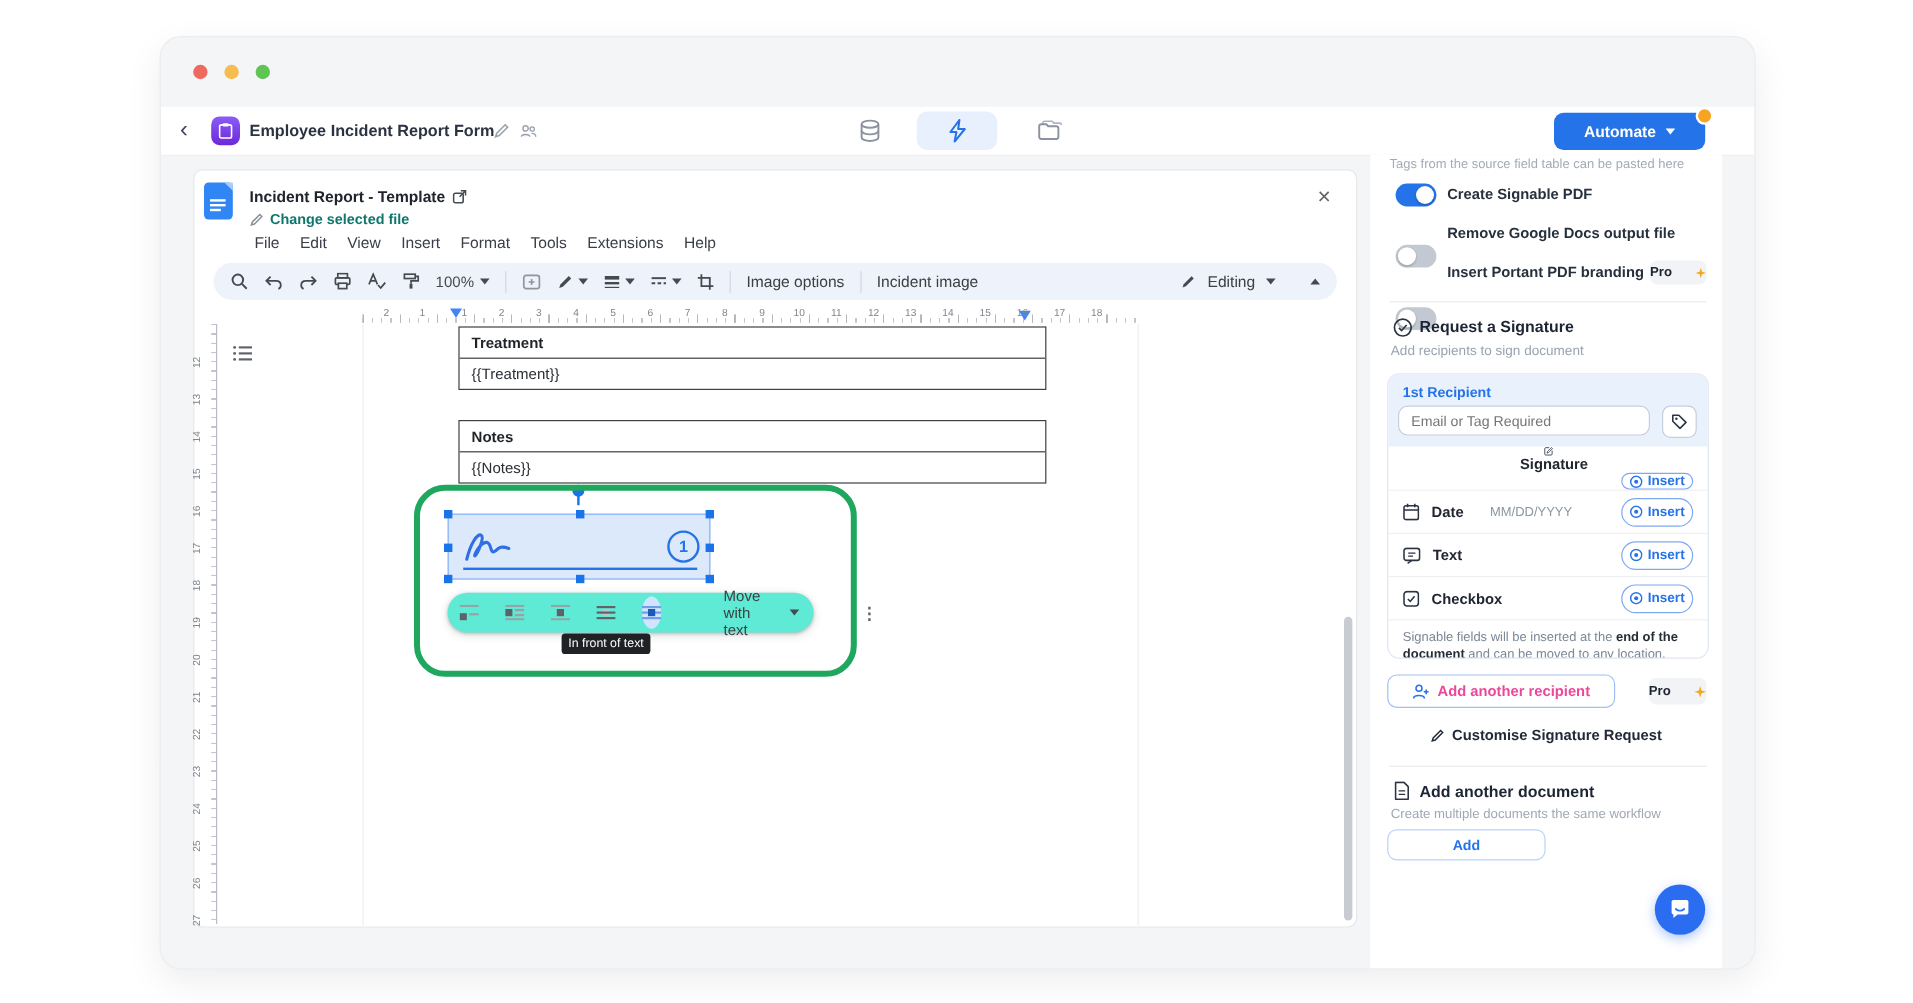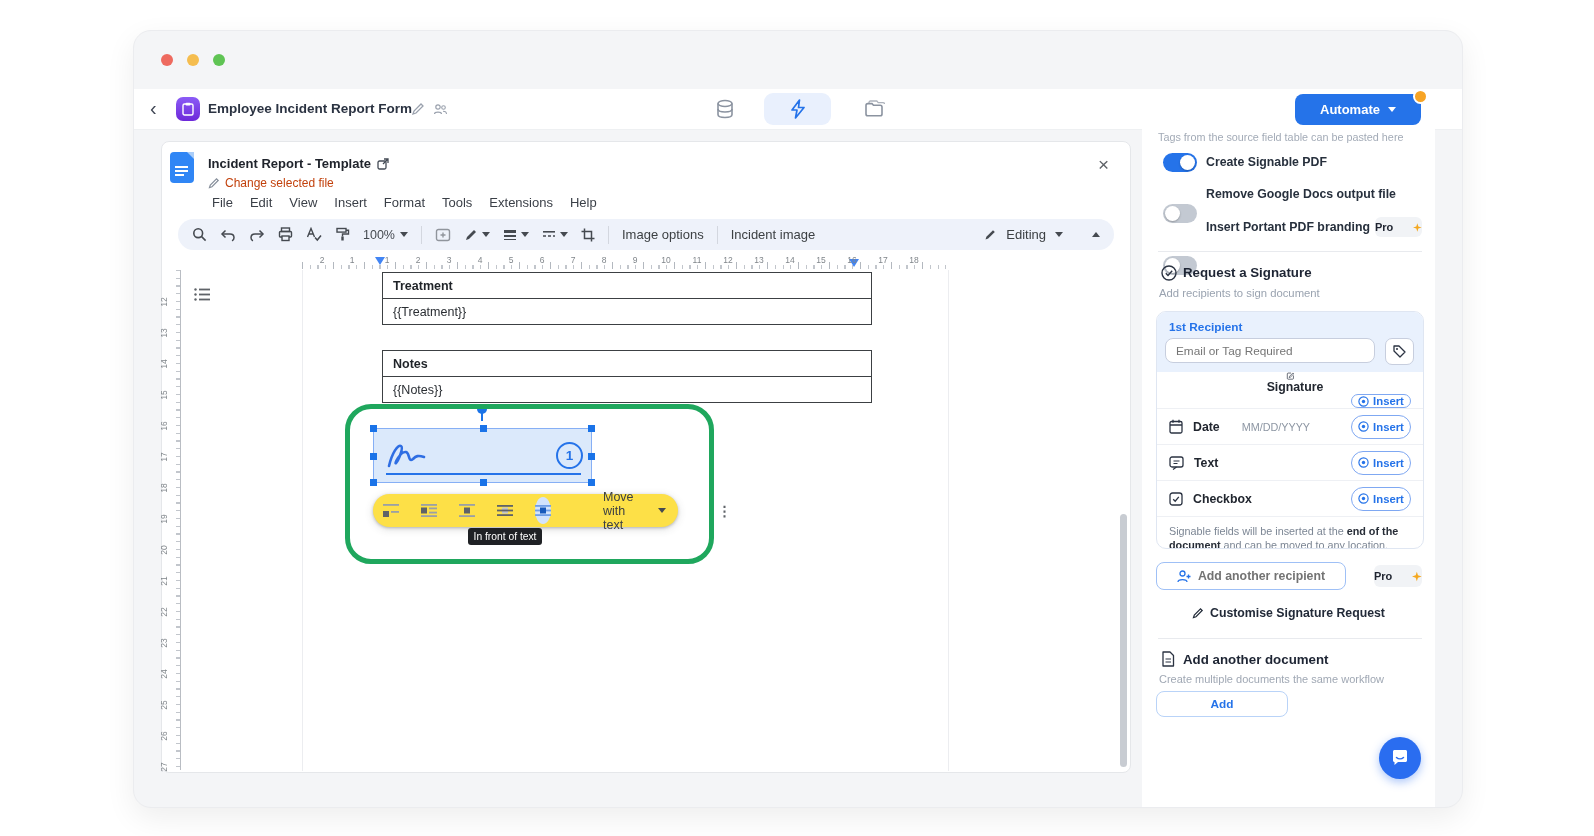--- a/index.html
+++ b/index.html
@@ -17,21 +17,21 @@
   .card{left:27px;top:110px;width:968px;height:630px;background:#fff;border:1px solid #e5e7ea;border-radius:8px;}
   .docmenu{display:flex;gap:17px;font-size:13px;color:#3a3f47;}
   .dtoolbar{left:16px;top:77px;width:936px;height:31px;background:#eef2fa;border-radius:16px;display:flex;align-items:center;padding:0 14px;box-sizing:border-box;gap:13px;color:#454a50;font-size:13px;}
   .tsep{width:1px;height:18px;background:#d3d7df;}
   .rnum{position:absolute;top:1px;font-size:8.5px;color:#80868b;transform:translateX(-50%);}
   .rnumv{position:absolute;left:-3px;font-size:8.5px;color:#80868b;transform:rotate(-90deg);}
   .tbl{border:1.5px solid #3c4043;background:#fff;}
   .tbl .hd{font-weight:bold;font-size:12.5px;color:#1f2328;padding:6px 0 5px 10px;border-bottom:1.5px solid #3c4043;}
   .tbl .vl{font-size:12.5px;color:#2a2e33;padding:6px 0 5px 10px;}
   .handle{position:absolute;width:7px;height:7px;background:#1a73e8;}
-  .wrapbar{background:#fde047;border-radius:17px;box-shadow:0 1px 3px rgba(60,64,67,.3),0 2px 8px rgba(60,64,67,.18);display:flex;align-items:center;padding:0 10px;box-sizing:border-box;gap:22px;}
+  .wrapbar{background:#5eead4;border-radius:17px;box-shadow:0 1px 3px rgba(60,64,67,.3),0 2px 8px rgba(60,64,67,.18);display:flex;align-items:center;padding:0 10px;box-sizing:border-box;gap:22px;}
   .wslot{width:27px;height:27px;display:flex;align-items:center;justify-content:center;border-radius:50%;}
   .tooltip{background:#1f2125;color:#fff;font-size:10.3px;border-radius:3px;display:flex;align-items:center;justify-content:center;}
   
   .sidebar{left:1008px;top:98px;width:293px;height:678px;background:#ffffff;}
   .toggle{width:34px;height:19px;border-radius:10px;position:relative;}
   .toggle .knob{position:absolute;top:2px;width:15px;height:15px;border-radius:50%;background:#fff;box-shadow:0 1px 2px rgba(0,0,0,.25);}
   .toggle.on{background:#2573e9;}
   .toggle.on .knob{right:2px;}
   .toggle.off{background:#c3c9d2;}
   .toggle.off .knob{left:2px;}
@@ -106,21 +106,21 @@
       <div class="abs" style="left:5px;top:18px;width:13px;height:2px;background:#fff;"></div>
       <div class="abs" style="left:5px;top:22px;width:9px;height:2px;background:#fff;"></div>
     </div>
     <div class="abs" style="left:46px;top:14px;font-size:13px;font-weight:bold;color:#20242c;display:flex;align-items:center;gap:6px;">
       <span>Incident Report - Template</span>
       <svg width="12" height="12" viewBox="0 0 12 12">
           <rect x="1" y="3" width="8" height="8" rx="1.5" fill="none" stroke="#444b55" stroke-width="1.3"></rect>
           <path d="M7 1 H11 V5 M11 1 L6 6" fill="none" stroke="#444b55" stroke-width="1.3"></path>
         </svg>
     </div>
-    <div class="abs" style="left:46px;top:34px;font-size:12px;color:#c2410c;display:flex;align-items:center;gap:5px;">
+    <div class="abs" style="left:46px;top:34px;font-size:12px;color:#0f766e;display:flex;align-items:center;gap:5px;font-weight:bold;">
       <svg width="12" height="12" viewBox="0 0 12 12">
           <path d="M1.5 10.5 L2.3 8 L8.5 1.8 L10.2 3.5 L4 9.7 Z" fill="none" stroke="#878f9b" stroke-width="1.2"></path>
         </svg>
       <span>Change selected file</span>
     </div>
     <div class="abs" style="left:936px;top:14px;font-size:19px;color:#5f6368;line-height:18px;">×</div>
 
     <div class="abs docmenu" style="left:50px;top:53px;">
       <span>File</span>
       <span>Edit</span>
@@ -457,21 +457,21 @@
 
       <div class="note" style="border-top:1px solid #eef0f4;padding:7px 12px;"><span>Signable fields will be inserted at the </span><b>end of the document</b><span> and can be moved to any location.</span></div>
     </div>
 
     <div class="abs" style="left:14px;top:433px;width:190px;height:28px;border:1.4px solid #9fc0f6;border-radius:8px;background:#fff;display:flex;align-items:center;justify-content:center;gap:7px;box-sizing:border-box;">
       <svg width="14" height="13" viewBox="0 0 14 13">
           <circle cx="5.5" cy="3.5" r="2.5" fill="none" stroke="#2573e9" stroke-width="1.3"></circle>
           <path d="M1 12 C1 8.8 10 8.8 10 12" fill="none" stroke="#2573e9" stroke-width="1.3"></path>
           <path d="M11.5 4.5 V8.5 M9.5 6.5 H13.5" stroke="#2573e9" stroke-width="1.3"></path>
         </svg>
-      <span style="font-size:12.3px;font-weight:bold;color:#737373;">Add another recipient</span>
+      <span style="font-size:12.3px;font-weight:bold;color:#ec4899;">Add another recipient</span>
     </div>
     <div class="abs probadge" style="left:232px;top:436px;width:48px;height:22px;">
       <span>Pro</span>
       <svg width="11" height="11" viewBox="0 0 12 12">
           <path d="M6 0 L7.4 4.6 L12 6 L7.4 7.4 L6 12 L4.6 7.4 L0 6 L4.6 4.6 Z" fill="#f4a821"></path>
         </svg>
     </div>
 
     <div class="abs" style="left:0;top:477px;width:293px;display:flex;align-items:center;justify-content:center;gap:6px;">
       <svg width="12" height="12" viewBox="0 0 12 12">

